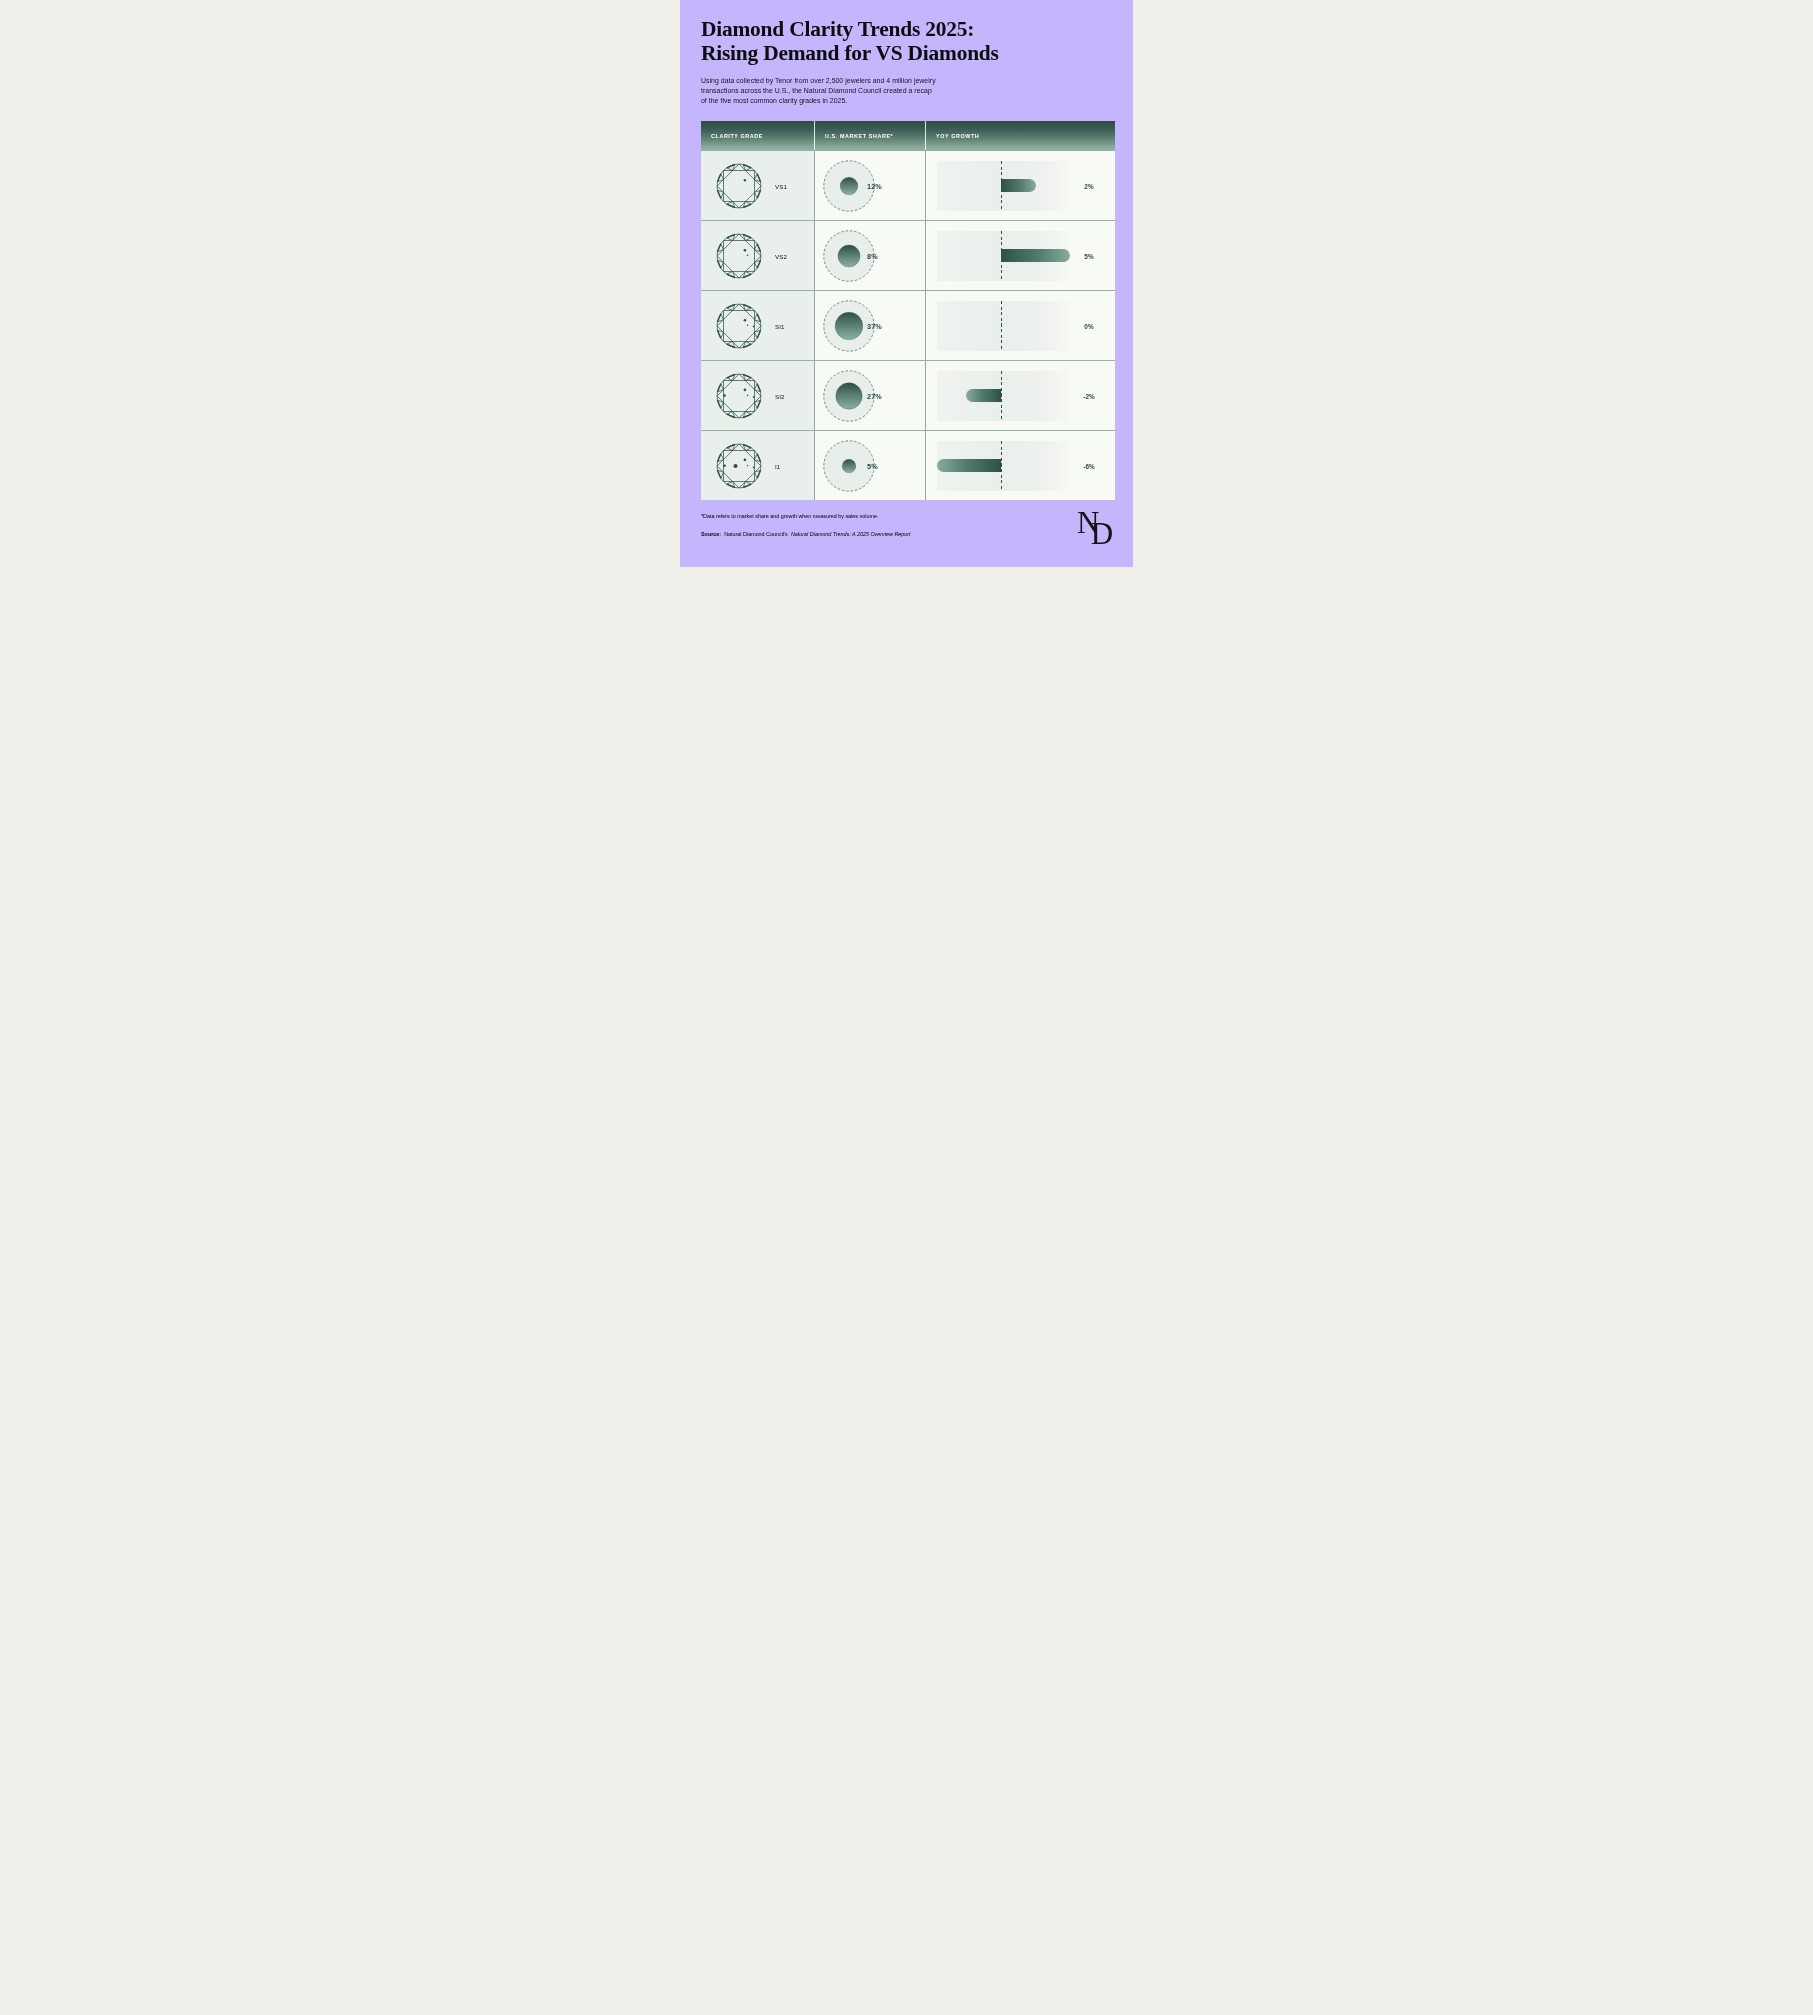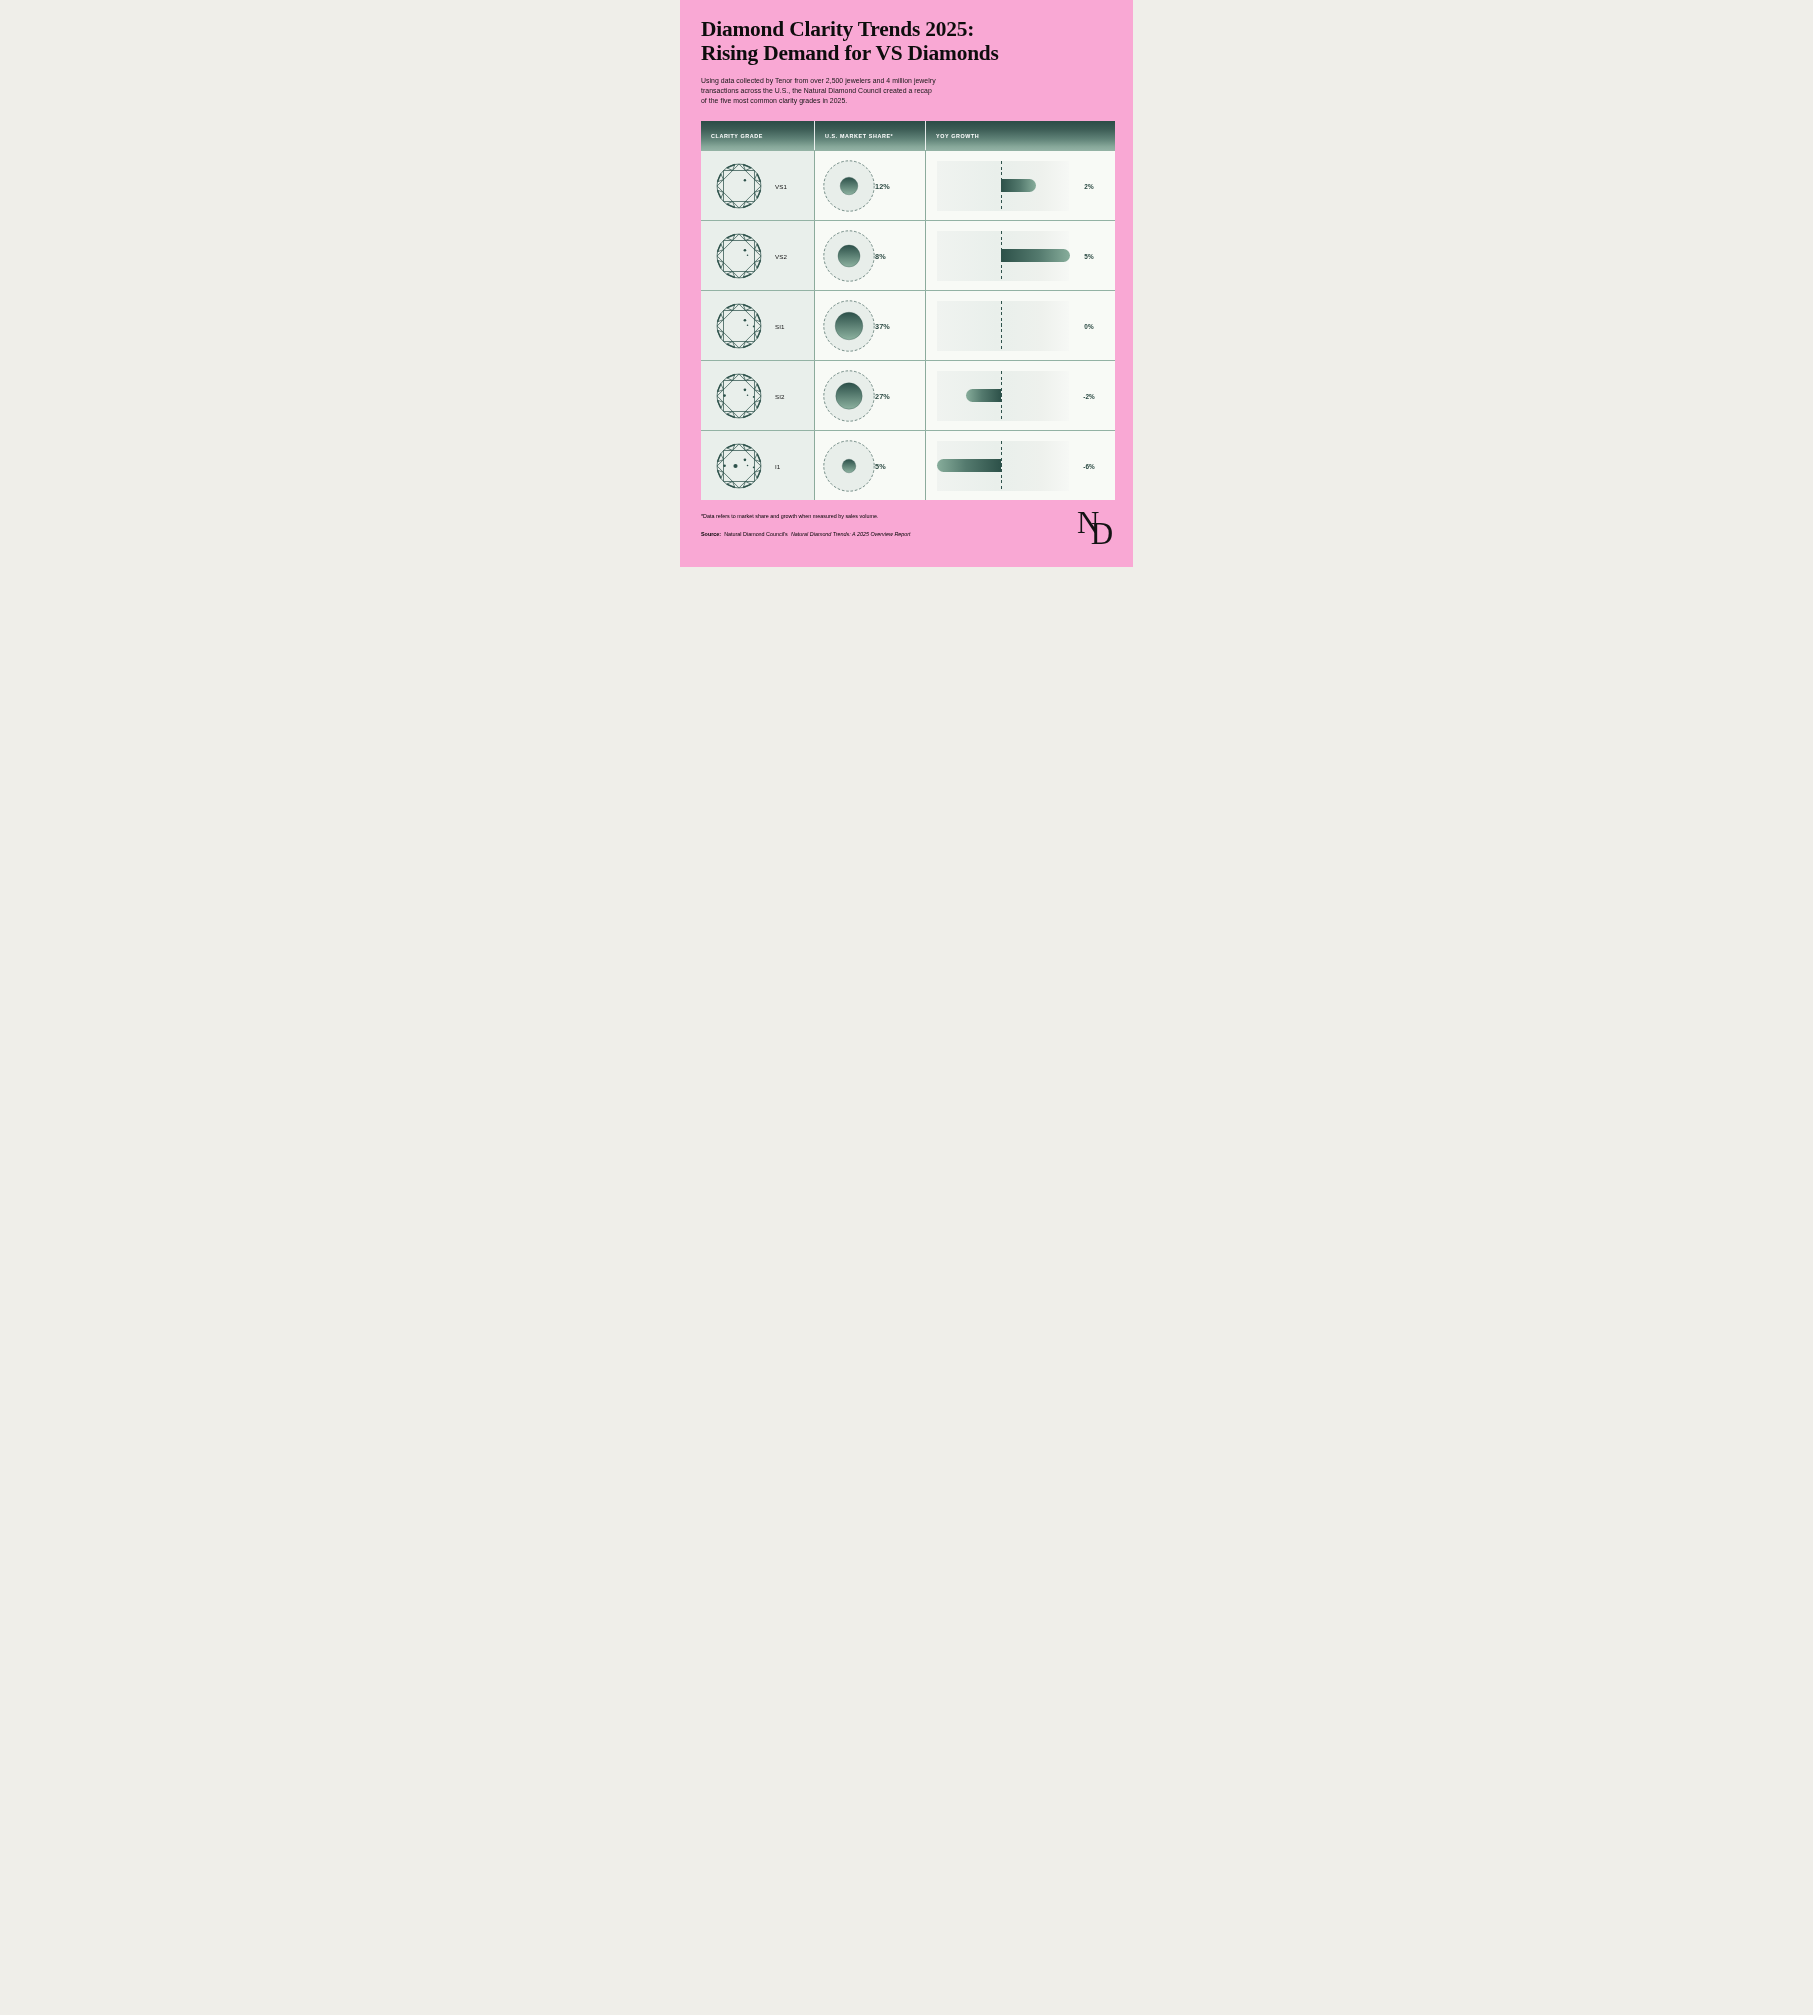--- a/index.html
+++ b/index.html
@@ -1,19 +1,19 @@
 <!DOCTYPE html>
 <html style="font-size:6.4px"><head>
 <meta charset="utf-8">
 <style>
   * { margin:0; padding:0; box-sizing:border-box; }
   html,body { background:#efeee9; }
   .page {
     position:relative; width:453px; height:567px; margin:0 auto;
-    background:#f9a8d4; overflow:hidden;
+    background:#c4b5fd; overflow:hidden;
     font-family:"Liberation Sans", sans-serif; color:#121212;
   }
   
   .title {
     position:absolute; left:21px; top:17px;
     font-family:"Liberation Serif", serif; font-weight:700;
     font-size:21.4px; line-height:1.13; letter-spacing:-0.2px; color:#0d0d0d;
   }
   .subtitle {
     position:absolute; left:21px; top:76px; width:371px;
@@ -33,21 +33,21 @@
   .c2 { width:111px; background:#f8faf6; border-left:0.4px solid #8cab9c; position:relative; }
   .c3 { width:190px; background:#f8faf6; border-left:0.4px solid #8cab9c; position:relative; }
   .diamond { position:absolute; left:14.5px; top:50%; transform:translateY(-50%); }
   .diamond .girdle { stroke-width:6.5; }
   .grade {
     position:absolute; left:74px; top:50%; transform:translateY(-50%);
     font-size:6.2px; color:#131313; letter-spacing:0.1px;
   }
   .bubble { position:absolute; left:7.7px; top:50%; transform:translateY(-50%); }
   .share-label {
-    position:absolute; left:60px; top:50%; transform:translateY(-50%);
+    position:absolute; left:52px; top:50%; transform:translateY(-50%);
     font-size:7.3px; font-weight:700; color:#27463f; letter-spacing:0.1px;
   }
   .band {
     position:absolute; left:11px; top:9.7px; width:132px; height:50px;
     background:linear-gradient(90deg,#f0f3f0 0%,#e9efeb 45%,#eef1ed 80%,#f6f8f5 100%);
   }
   .baseline {
     position:absolute; left:75px; top:9.7px; width:0.8px; height:50px;
     background:repeating-linear-gradient(180deg,#2e524b 0 3.2px,transparent 3.2px 5.6px);
   }

